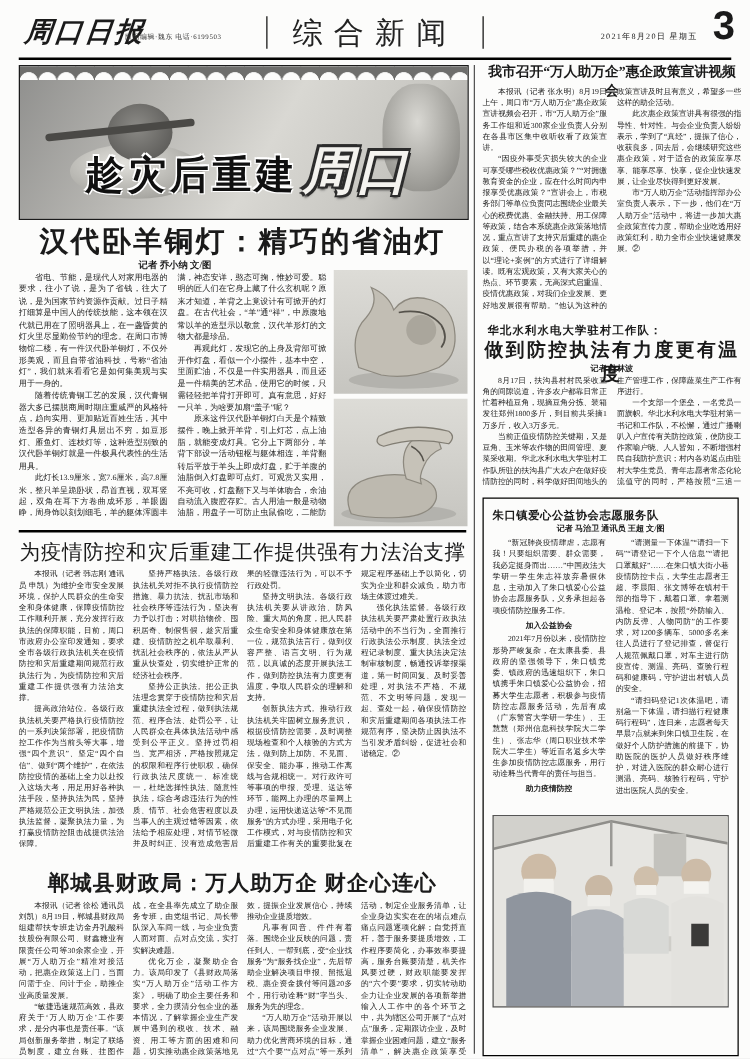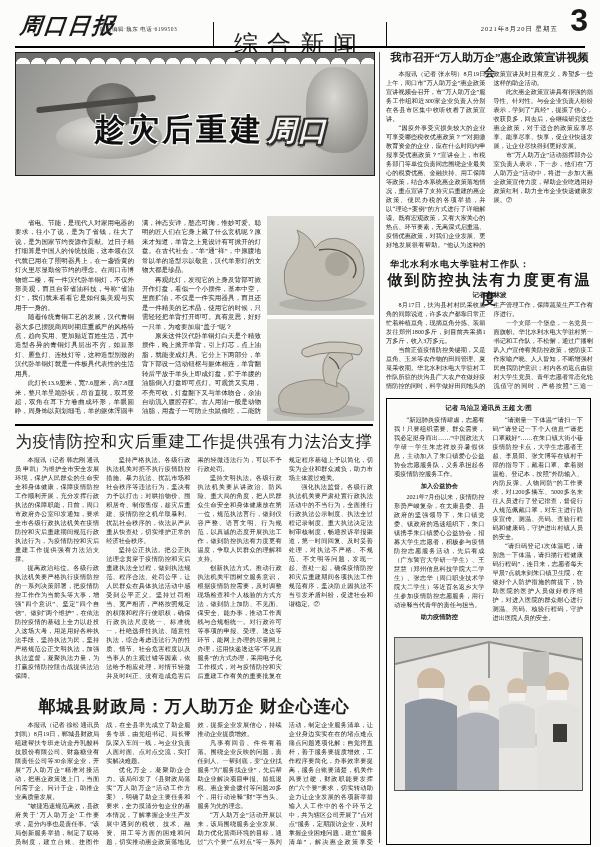--- a/index.html
+++ b/index.html
@@ -4,21 +4,21 @@
 <style>
   html,body{margin:0;padding:0;background:#e8e7e4;}
   .page{position:relative;width:600px;height:847px;margin:0 auto;background:#fcfcfb;overflow:hidden;
         font-family:"Liberation Serif","DejaVu Serif",serif;color:#1a1a1a;}
   
   .masthead{position:absolute;left:20px;top:11px;font-size:22px;font-weight:bold;font-style:italic;
             letter-spacing:2px;transform:skewX(-6deg);}
   .masthead-info{position:absolute;left:100px;top:26px;font-size:5.5px;color:#333;letter-spacing:.5px;}
   .section-wrap{position:absolute;left:0;right:0;top:10px;text-align:center;}
   .section-bar{display:inline-block;width:1px;height:26px;background:#111;vertical-align:middle;margin:0 16px;}
-  .section-title{display:inline-block;font-size:24px;letter-spacing:9px;vertical-align:middle;color:#222;margin-top:18px;}
+  .section-title{display:inline-block;font-size:24px;letter-spacing:9px;vertical-align:middle;color:#222;}
   .dateline{position:absolute;right:42px;top:25px;font-size:6.5px;color:#222;letter-spacing:1px;}
   .pagenum{position:absolute;right:12px;top:2px;font-size:32px;font-weight:900;font-family:"Liberation Sans",sans-serif;}
   .header-rule{position:absolute;left:15px;right:15px;top:46px;border-top:2px solid #000;}
   .divider-v{position:absolute;left:379px;top:52px;bottom:4px;width:1px;background:#555;}
   
   .smallbody p{margin:0;text-indent:2em;font-size:6.5px;line-height:1.45;text-align:justify;color:#222;}
   .smallbody p.subhead{text-indent:0;text-align:center;font-weight:bold;font-size:7px;margin:3px 0 2px;}
   .cols2{columns:2;column-gap:8px;column-fill:auto;overflow:hidden;}
   .cols4{columns:4;column-gap:7px;column-fill:auto;overflow:hidden;}
   
@@ -32,21 +32,21 @@
   .mill .stone{position:absolute;left:22px;top:34px;width:106px;height:44px;border-radius:50%;
           background:radial-gradient(ellipse at 40% 35%,#e3e2dd,#a9a8a3 70%,#82817d);}
   .mill .wheel{position:absolute;left:52px;top:2px;width:52px;height:46px;border-radius:50%;
           background:radial-gradient(ellipse at 45% 40%,#8b8a86,#5f5e5b 75%);}
   .mill .stick{position:absolute;left:2px;top:20px;width:120px;height:6px;background:#4a4946;border-radius:3px;transform:rotate(-6deg);}
   .lion{position:absolute;right:6px;top:14px;width:62px;height:86px;border-radius:42% 46% 40% 44%;
           background:radial-gradient(ellipse at 45% 35%,#d9d8d3,#9d9c97 65%,#7d7c78);}
   .banner-title{position:absolute;right:46px;top:56px;white-space:nowrap;}
   .banner-title .t1{font-size:31px;font-weight:900;color:#101010;letter-spacing:3px;
           text-shadow:1px 1px 0 #fff,-1px -1px 0 #fff,1px -1px 0 #fff,-1px 1px 0 #fff;}
-  .banner-title .t2{font-size:28px;font-weight:900;font-style:italic;color:#f4f3ef;letter-spacing:2px;
+  .banner-title .t2{font-size:41px;font-weight:900;font-style:italic;color:#f4f3ef;letter-spacing:2px;
           text-shadow:2px 2px 0 #2c2c2c,-2px -2px 0 #2c2c2c,2px -2px 0 #2c2c2c,-2px 2px 0 #2c2c2c,0 3px 2px #2c2c2c;}
   .headline-a{position:absolute;left:0;top:178px;width:358px;text-align:center;font-size:23px;font-weight:bold;letter-spacing:2px;}
   .byline-a{position:absolute;left:0;top:207px;width:250px;text-align:center;font-size:7.5px;font-weight:bold;}
   .body-a{position:absolute;left:0;top:218px;width:246px;height:203px;}
   .lamp-photo{position:absolute;left:252px;width:107px;background:linear-gradient(180deg,#dddcd7,#c6c5c0);overflow:hidden;}
   .lamp1{top:216px;height:99px;}
   .lamp2{top:319px;height:102px;}
   .rule-b{position:absolute;left:0;top:424px;width:358px;border-top:2px solid #000;}
   .headline-b{position:absolute;left:0;top:431px;width:358px;text-align:center;font-size:16.5px;font-weight:normal;letter-spacing:.5px;}
   .body-b{position:absolute;left:0;top:456px;width:358px;height:232px;}
@@ -94,20 +94,22 @@
         <div class="stone"></div>
           <div class="wheel"></div>
           <div class="stick"></div>
       </div>
       <div class="lion"></div>
       <div class="banner-title">
         <span class="t1">趁灾后重建</span>
         <span class="t2">周口</span>
       </div>
     </div>
+    <div class="headline-a">汉代卧羊铜灯：精巧的省油灯</div>
+    <div class="byline-a">记者 乔小纳 文/图</div>
     <div class="body-a smallbody cols2">
         <p>省电、节能，是现代人对家用电器的要求，往小了说，是为了省钱，往大了说，是为国家节约资源作贡献。过日子精打细算是中国人的传统技能，这本领在汉代就已用在了照明器具上，在一盏昏黄的灯火里尽显勤俭节约的理念。在周口市博物馆二楼，有一件汉代卧羊铜灯，不仅外形美观，而且自带省油科技，号称“省油灯”，我们就来看看它是如何集美观与实用于一身的。</p>
         <p>随着传统青铜工艺的发展，汉代青铜器大多已摆脱商周时期庄重威严的风格特点，趋向实用、更加贴近百姓生活，其中造型各异的青铜灯具层出不穷，如豆形灯、雁鱼灯、连枝灯等，这种造型别致的汉代卧羊铜灯就是一件极具代表性的生活用具。</p>
         <p>此灯长13.9厘米，宽7.6厘米，高7.8厘米，整只羊呈跪卧状，昂首直视，双耳竖起，双角在耳下方卷曲成环形，羊眼圆睁，周身饰以刻划细毛，羊的躯体浑圆丰满，神态安详，憨态可掬，惟妙可爱。聪明的匠人们在它身上藏了什么玄机呢？原来才知道，羊背之上竟设计有可掀开的灯盘。在古代社会，“羊”通“祥”，中原腹地常以羊的造型示以敬意，汉代羊形灯的文物大都是珍品。</p>
         <p>再观此灯，发现它的上身及背部可掀开作灯盘，看似一个小摆件，基本中空，里面贮油，不仅是一件实用器具，而且还是一件精美的艺术品，使用它的时候，只需轻轻把羊背打开即可。真有意思，好好一只羊，为啥要加扇“盖子”呢？</p>
         <p>原来这件汉代卧羊铜灯白天是个精致摆件，晚上掀开羊背，引上灯芯，点上油脂，就能变成灯具。它分上下两部分，羊背下部设一活动钮枢与躯体相连，羊背翻转后平放于羊头上即成灯盘，贮于羊腹的油脂倒入灯盘即可点灯。可观赏又实用，不亮可收，灯盘翻下又与羊体吻合，余油自动流入腹腔存贮。古人用油一般是动物油脂，用盘子一可防止虫鼠偷吃，二能防止灰尘，三能把灯盘剩余的油脂回收再利用。汉代卧羊铜灯整体构思精巧细腻，造型美观，一盏小小的灯盏能精细到这种程度，汉代的工艺制作水平由此可见一斑。</p>
       </div>
 
     <div class="lamp-photo lamp1">
       <svg width="107" height="99" viewBox="0 0 107 99">
@@ -162,20 +164,21 @@
     <div class="kicker-r2">华北水利水电大学驻村工作队：</div>
     <div class="headline-r2">做到防控执法有力度更有温度</div>
     <div class="byline-r2">记者 杜林波</div>
     <div class="body-r2 smallbody cols2">
         <p>8月17日，扶沟县村村民采收豆角的间隙说道，许多农户都靠日常正忙着种植豆角，现摘豆角分拣、装箱发往郑州1800多斤，到目前共采摘1万多斤，收入3万多元。</p>
         <p>当前正值疫情防控关键期，又是豆角、玉米等农作物的田间管理、夏菜采收期。华北水利水电大学驻村工作队所驻的扶沟县广大农户在做好疫情防控的同时，科学做好田间地头的生产管理工作，保障蔬菜生产工作有序进行。</p>
         <p>一个支部一个堡垒，一名党员一面旗帜。华北水利水电大学驻村第一书记和工作队，不松懈，通过广播喇叭入户宣传有关防控政策，使防疫工作家喻户晓、人人皆知，不断增强村民自我防护意识；村内各劝返点由驻村大学生党员、青年志愿者常态化轮流值守的同时，严格按照“三追一测”要求，对过往卡口人员逐项登记、体温检测，做好行程码、健康码、核酸证明、疫苗接种等查验工作，并对36人采取了隔离观察。</p>
       </div>
 
     <div class="box-r3">
+      <div class="kicker-r3">朱口镇爱心公益协会志愿服务队</div>
       <div class="byline-r3">记者 马治卫 通讯员 王超 文/图</div>
       <div class="body-r3 smallbody cols2">
           <p>“新冠肺炎疫情肆虐，志愿有我！只要组织需要、群众需要，我必定挺身而出……”中国政法大学研一学生朱志祥放弃暑假休息，主动加入了朱口镇爱心公益协会志愿服务队，义务承担起各项疫情防控服务工作。</p>
           <p class="subhead">加入公益协会</p>
           <p>2021年7月份以来，疫情防控形势严峻复杂，在太康县委、县政府的坚强领导下，朱口镇党委、镇政府的迅速组织下，朱口镇携手朱口镇爱心公益协会，招募大学生志愿者，积极参与疫情防控志愿服务活动，先后有成（广东警官大学研一学生）、王慧慧（郑州信息科技学院大二学生）、张志华（周口职业技术学院大二学生）等近百名返乡大学生参加疫情防控志愿服务，用行动诠释当代青年的责任与担当。</p>
           <p class="subhead">助力疫情防控</p>
           <p>“请测量一下体温”“请扫一下码”“请登记一下个人信息”“请把口罩戴好”……在朱口镇大街小巷疫情防控卡点，大学生志愿者王超、李晨阳、张文博等在镇村干部的指导下，戴着口罩、拿着测温枪、登记本，按照“外防输入、内防反弹、人物同防”的工作要求，对1200多辆车、5000多名来往人员进行了登记排查，督促行人规范佩戴口罩，对车主进行防疫宣传、测温、亮码、查验行程码和健康码，守护进出村镇人员的安全。</p>
           <p>“请扫码登记1次体温吧，请别急一下体温，请扫描行程健康码行程码”，连日来，志愿者每天早晨7点就来到朱口镇卫生院，在做好个人防护措施的前提下，协助医院的医护人员做好秩序维护，对进入医院的群众耐心进行测温、亮码、核验行程码，守护进出医院人员的安全。</p>
         </div>
       <div class="photo-r3">

